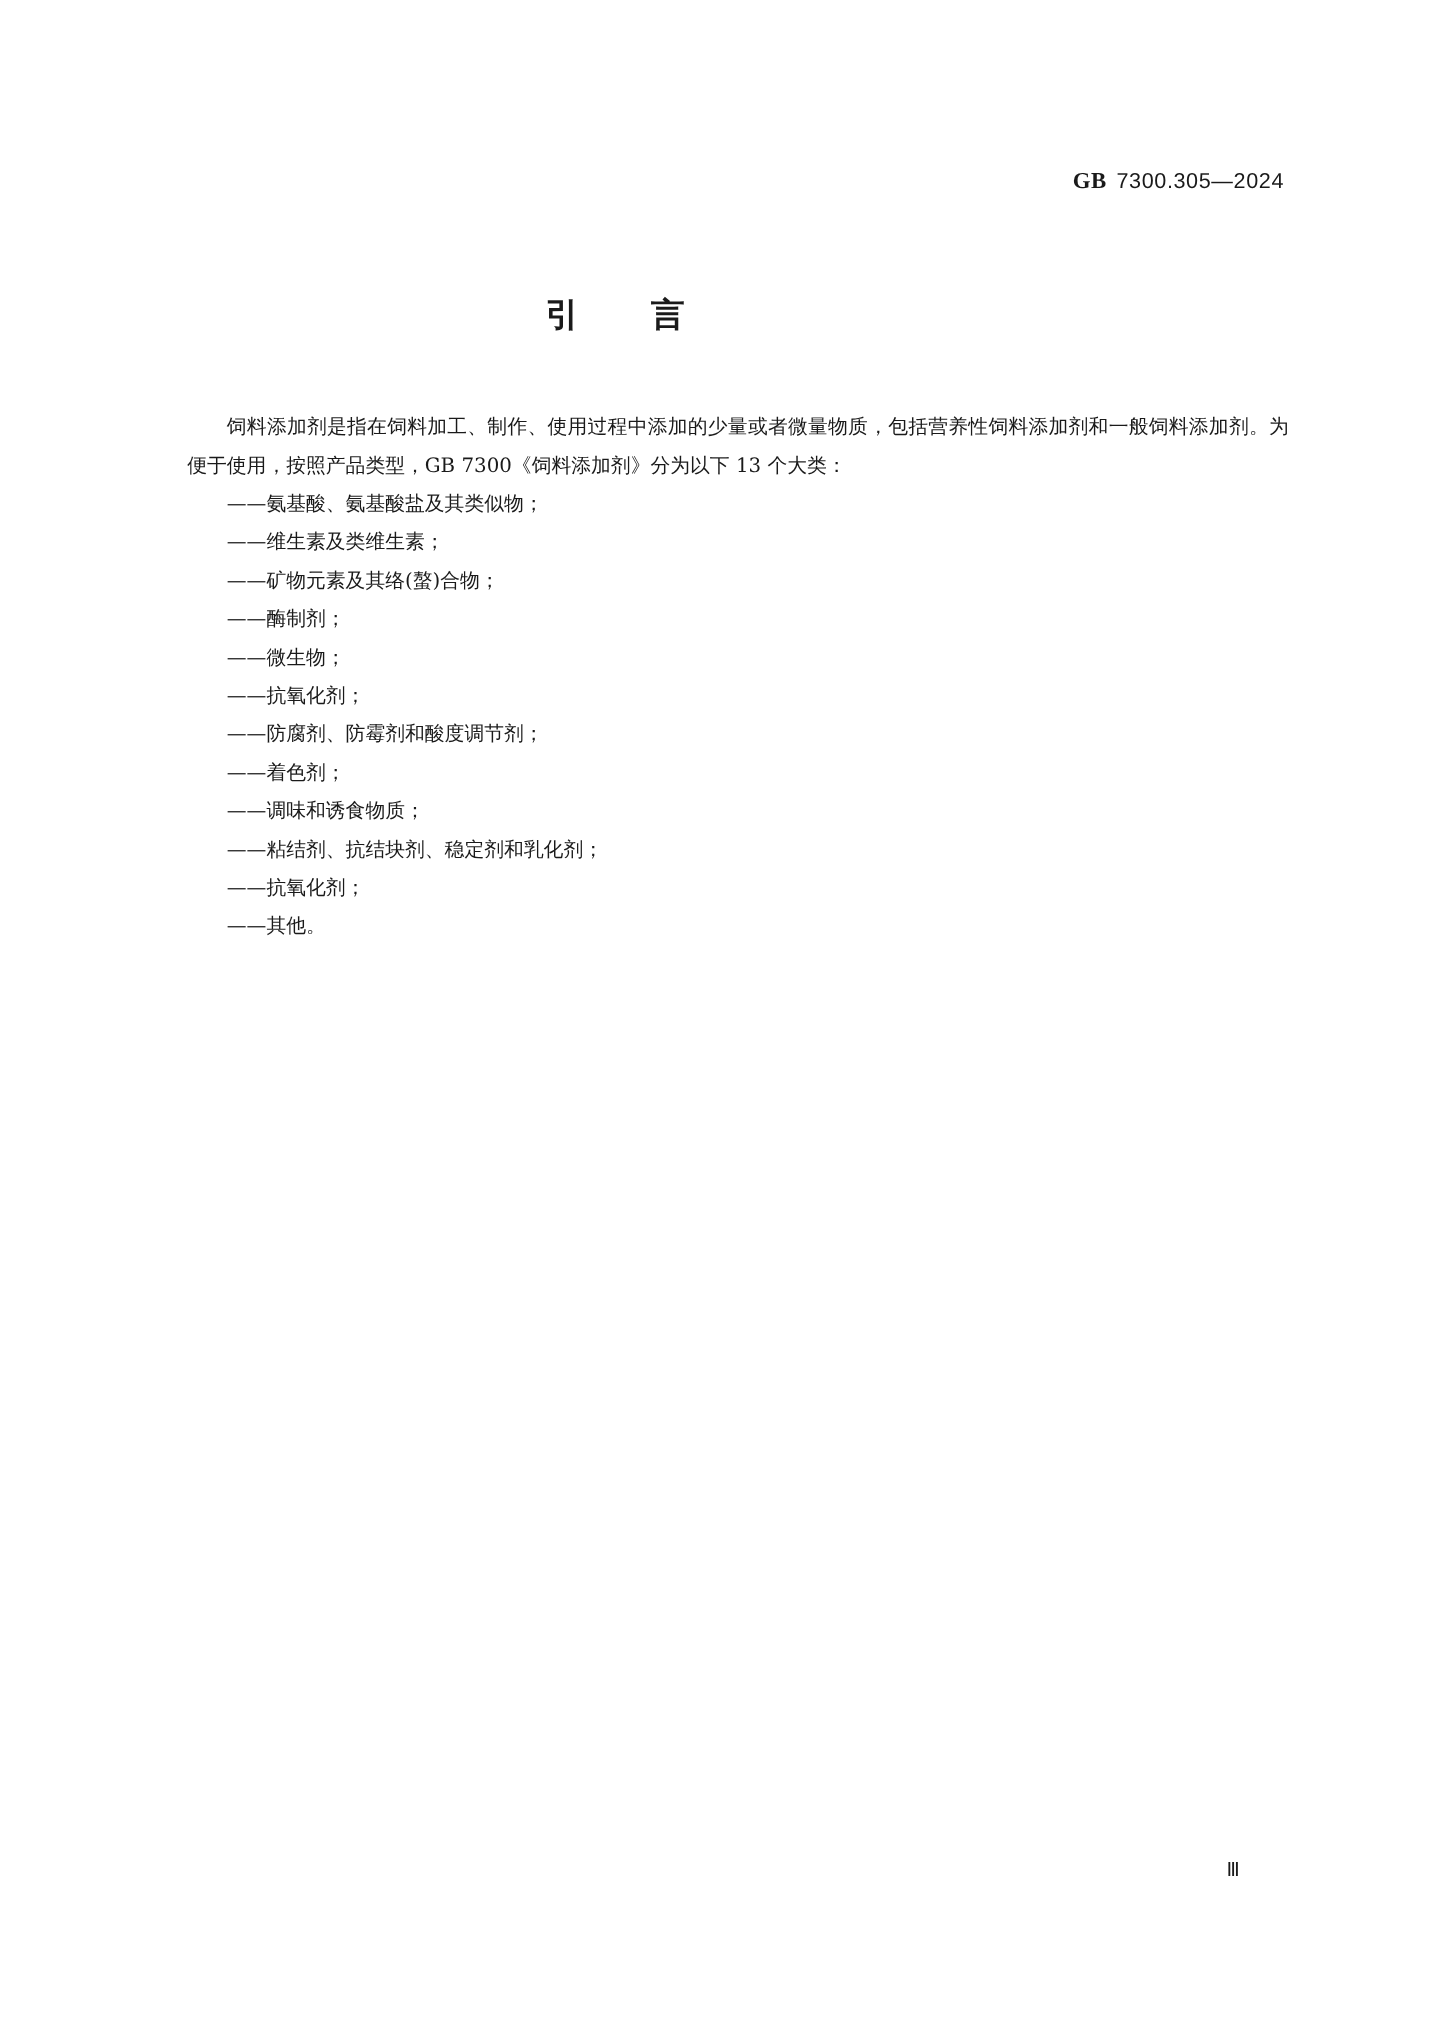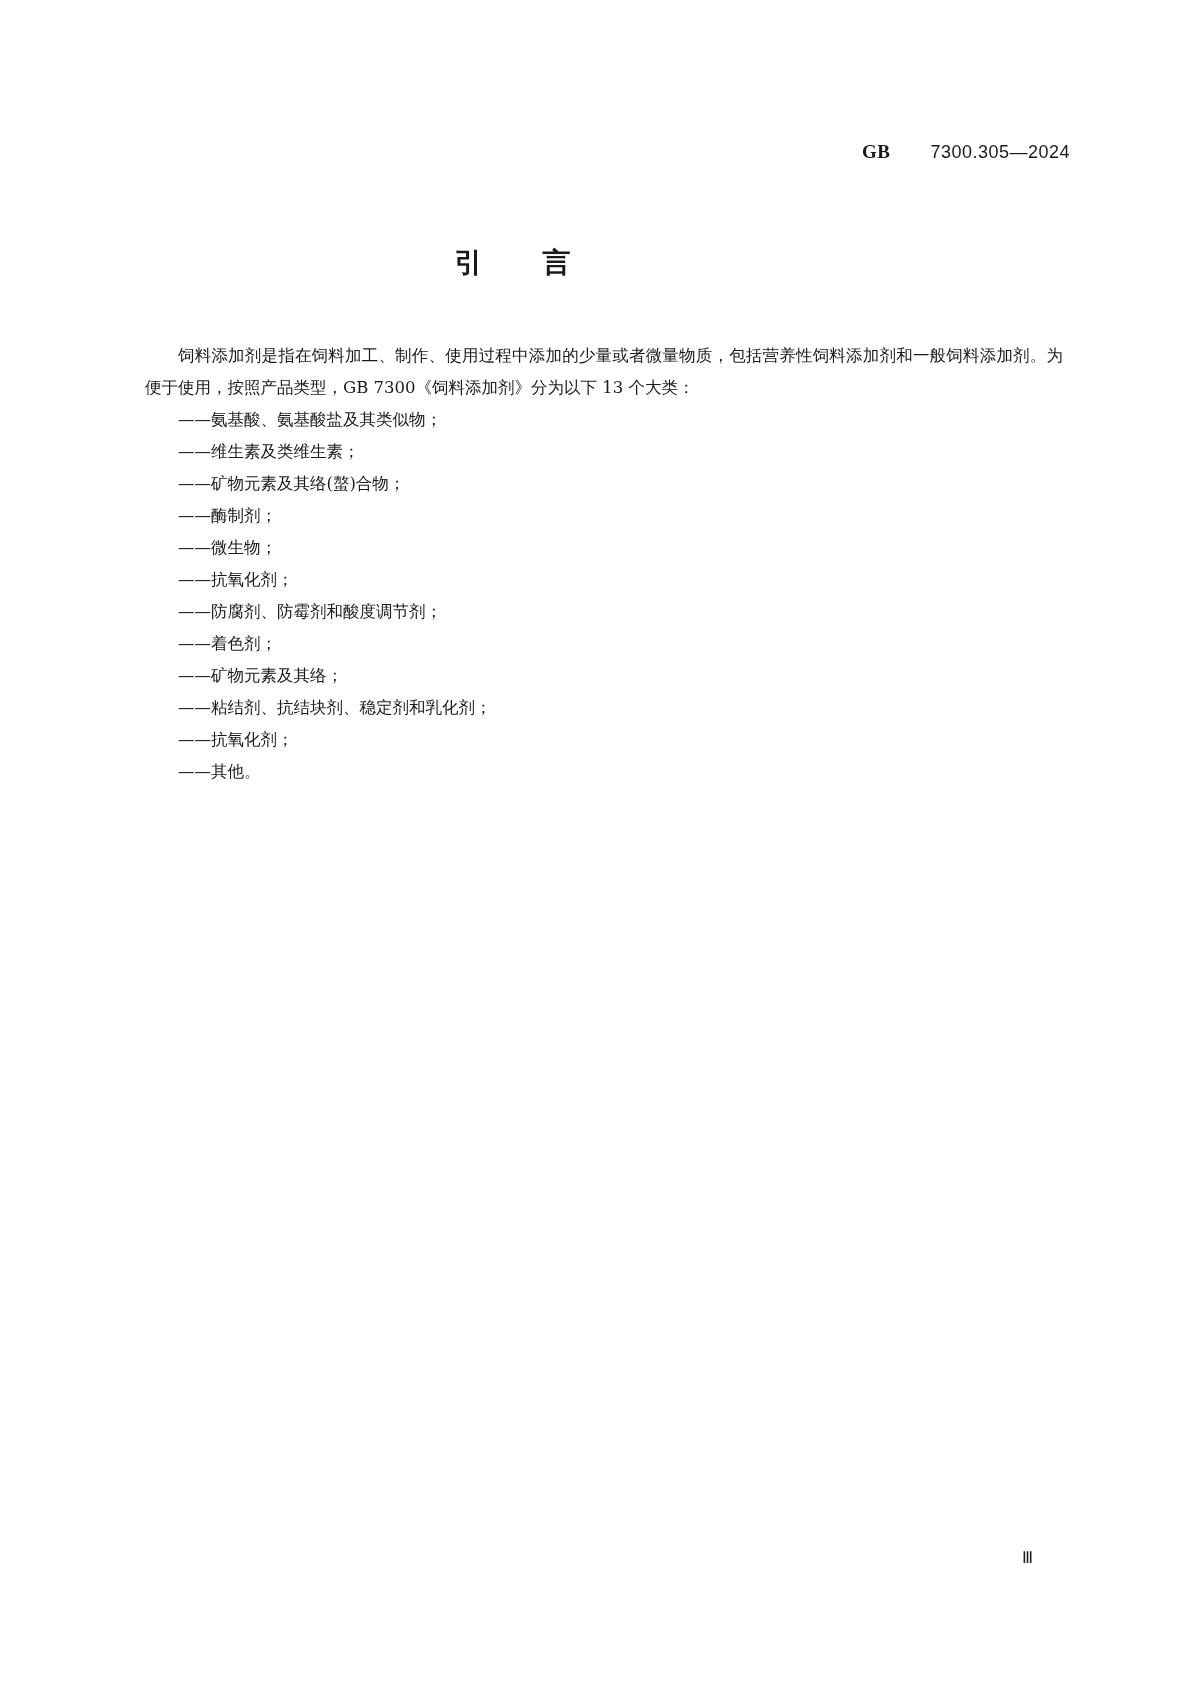--- a/index.html
+++ b/index.html
@@ -1,21 +1,21 @@
 <!DOCTYPE html>
 <html><head>
 <meta charset="utf-8">
 <style>
   html, body { margin:0; padding:0; background:#ffffff; }
   body { width:1191px; height:1685px; position:relative; overflow:hidden; color:#1a1a1a; font-family:"DejaVu Serif", serif; }
   .header-code { position:absolute; top:141px; right:121px; font-size:17px; letter-spacing:0.5px; }
   .header-code .gb { font-family:"Liberation Serif", serif; font-weight:bold; font-size:19px; margin-right:8px;margin-left:48px; }
-  .header-code .num { font-family:"Liberation Sans", sans-serif; font-size:18px;margin-left:32px; }
+  .header-code .num { font-family:"Liberation Sans", sans-serif; font-size:18px; }
   .title { position:absolute; top:244px; left:0; width:1025px; text-align:center; font-family:"DejaVu Sans", sans-serif; font-size:28px; font-weight:bold; letter-spacing:60px; padding-left:60px; box-sizing:border-box; }
-  .body { position:absolute; top:340px; left:145px; width:918px; font-size:16.5px; line-height:32px; }
+  .body { position:absolute; top:340px; left:156px; width:918px; font-size:16.5px; line-height:32px; }
   .para { text-indent:33px; margin:0; text-align:justify; }
   .item { margin:0; padding-left:33px; }
   .page-num { position:absolute; top:1548px; left:1022px; font-family:"Liberation Serif", serif; font-size:16px; }
 </style>
 </head>
 <body>
 
 <div class="header-code">
   <span class="gb">GB</span><span class="num">7300.305—2024</span>
 </div>
@@ -25,19 +25,19 @@
 <div class="body">
   <p class="para">饲料添加剂是指在饲料加工、制作、使用过程中添加的少量或者微量物质，包括营养性饲料添加剂和一般饲料添加剂。为便于使用，按照产品类型，GB 7300《饲料添加剂》分为以下 13 个大类：</p>
   <p class="item">——氨基酸、氨基酸盐及其类似物；</p>
   <p class="item">——维生素及类维生素；</p>
   <p class="item">——矿物元素及其络(螯)合物；</p>
   <p class="item">——酶制剂；</p>
   <p class="item">——微生物；</p>
   <p class="item">——抗氧化剂；</p>
   <p class="item">——防腐剂、防霉剂和酸度调节剂；</p>
   <p class="item">——着色剂；</p>
-  <p class="item">——矿物元素及其络；</p>
+  <p class="item">——调味和诱食物质；</p>
   <p class="item">——粘结剂、抗结块剂、稳定剂和乳化剂；</p>
   <p class="item">——抗氧化剂；</p>
   <p class="item">——其他。</p>
 </div>
 
 <div class="page-num">Ⅲ</div>
 
 </body></html>

